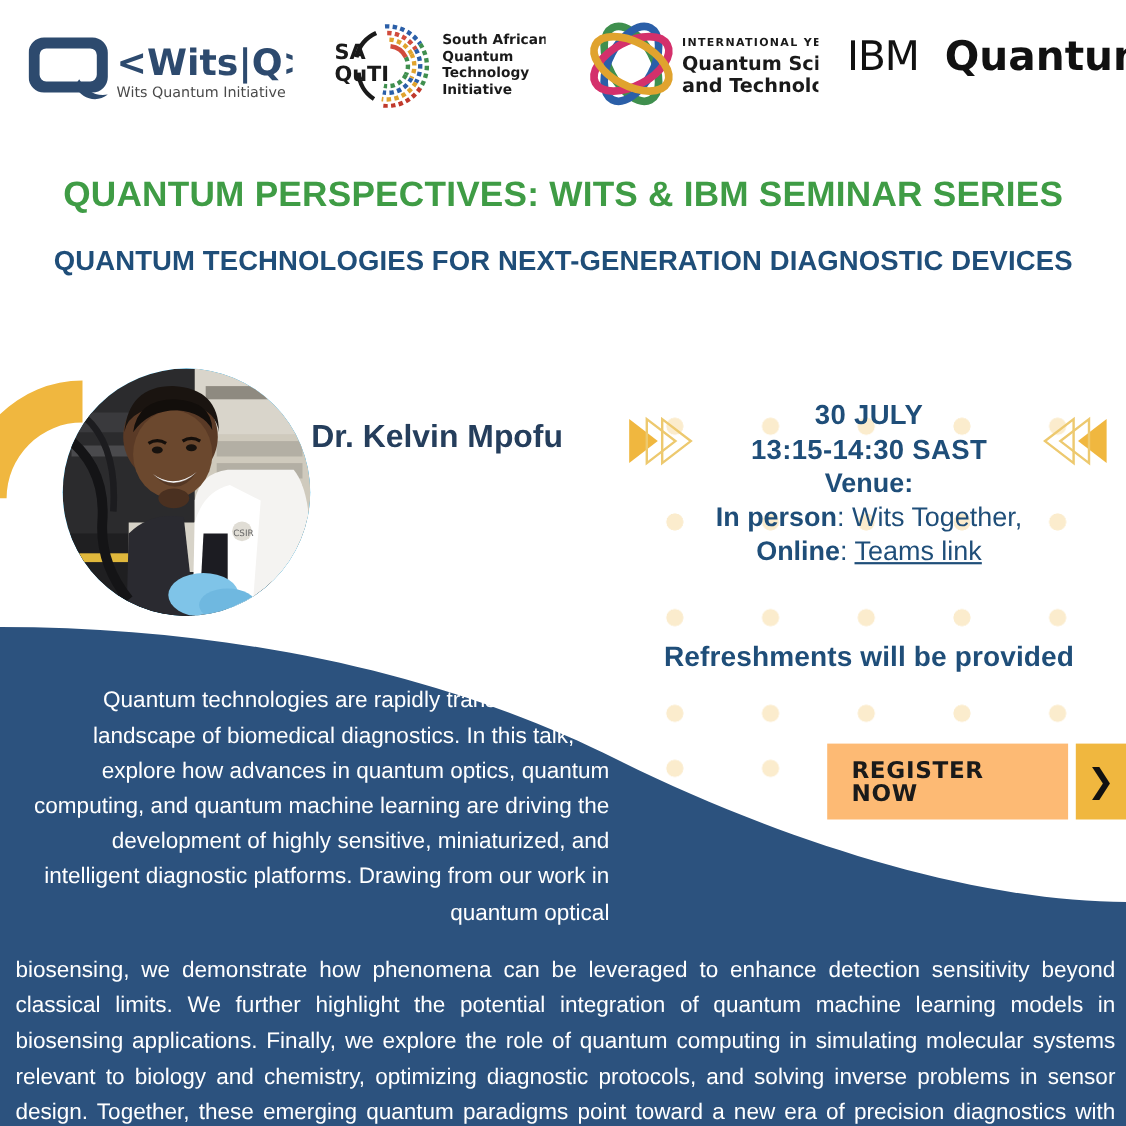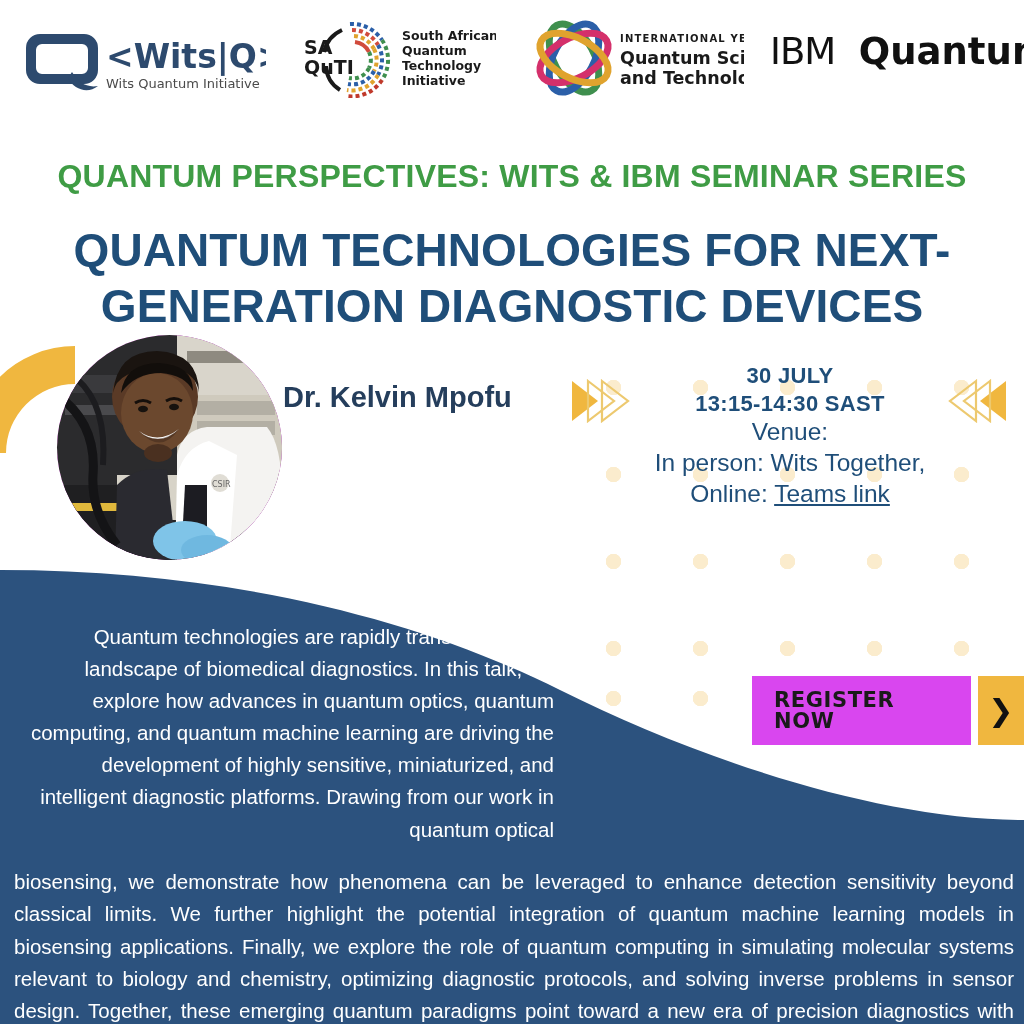--- a/index.html
+++ b/index.html
@@ -43,64 +43,64 @@
   .logo-ibm .ibm-q{font-weight:bold;}
 
   
   .series{
     position:absolute;left:0;top:158px;width:1024px;text-align:center;
     font-size:32px;font-weight:bold;color:#3f9c45;letter-spacing:0.2px;
     z-index:6;
   }
   .talk-title{
     position:absolute;left:20px;top:222px;width:984px;text-align:center;
-    font-size:46px;font-weight:bold;color:#1f4e79;line-height:1.22;
+    font-size:25px;font-weight:bold;color:#1f4e79;line-height:1.22;
     letter-spacing:0.1px;z-index:6;
   }
 
   
   .arc{position:absolute;left:-40px;top:338px;width:230px;height:230px;z-index:2;}
 
   
   .photo-wrap{
     position:absolute;left:57px;top:335px;width:225px;height:225px;border-radius:50%;
-    overflow:hidden;z-index:4;background:#a21caf;
+    overflow:hidden;z-index:4;background:#0ea5e9;
   }
   .photo-svg{display:block;width:225px;height:225px;}
 
   
   .speaker{
     position:absolute;left:283px;top:378px;width:270px;z-index:6;
     color:#2f4f6f;font-size:29px;line-height:1.33;
   }
   .speaker .nm{font-weight:bold;color:#253e5c;display:block;}
   .speaker .aff{display:block;color:#2f5070;}
 
   
   .details{
     position:absolute;left:570px;top:362px;width:440px;text-align:center;z-index:6;
     color:#1f4e79;font-size:24.5px;line-height:1.26;
   }
-  .details .big{font-weight:bold;font-size:22px;letter-spacing:0.3px;}
-  .details .lbl{font-weight:normal;}
+  .details .big{font-weight:bold;font-size:25px;letter-spacing:0.3px;}
+  .details .lbl{font-weight:bold;}
   .details .lnk{text-decoration:underline;text-align:right;}
 
   .arrows-left{position:absolute;left:570px;top:377px;width:64px;height:48px;z-index:5;}
   .arrows-right{position:absolute;left:944px;top:377px;width:64px;height:48px;z-index:5;}
 
   
   .refresh{
     position:absolute;left:560px;top:583px;width:460px;text-align:center;z-index:6;
     font-size:25.5px;font-weight:bold;color:#1f4e79;letter-spacing:0.1px;
   }
 
   
   .reg-wrap{position:absolute;left:752px;top:676px;z-index:6;display:flex;gap:7px;align-items:stretch;}
   .reg-btn{
-    background:#d946ef;color:#1a1a1a;font-weight:bold;font-size:21px;
+    background:#fdba74;color:#1a1a1a;font-weight:bold;font-size:21px;
     letter-spacing:0.6px;padding:14px 22px 13px 22px;line-height:1;
     display:flex;align-items:center;justify-content:center;
     font-family:"DejaVu Sans",sans-serif;
   }
   .reg-arrow{
     background:#f0b73f;width:50px;display:flex;align-items:center;justify-content:center;
     color:#111;font-size:30px;font-weight:bold;line-height:1;
   }
 
   
@@ -254,20 +254,21 @@
   </svg>
 
   <div class="details">
     <div class="big">30 JULY</div>
     <div class="big">13:15-14:30 SAST</div>
     <div class="lbl">Venue:</div>
     <div><span class="lbl">In person</span><span>: Wits Together,</span></div>
     <div><span class="lbl">Online</span><span>: </span><a class="lnk" href="#" style="color:#1f4e79;">Teams link</a></div>
   </div>
 
+  <div class="refresh">Refreshments will be provided</div>
 
   <div class="reg-wrap">
     <div class="reg-btn">REGISTER NOW</div>
     <div class="reg-arrow">❯</div>
   </div>
 
   <div class="abstract">
     <p class="abs-narrow">Quantum technologies are rapidly transforming the landscape of biomedical diagnostics. In this talk, we explore how advances in quantum optics, quantum computing, and quantum machine learning are driving the development of highly sensitive, miniaturized, and intelligent diagnostic platforms. Drawing from our work in quantum optical</p>
     <p class="abs-wide">biosensing, we demonstrate how phenomena can be leveraged to enhance detection sensitivity beyond classical limits. We further highlight the potential integration of quantum machine learning models in biosensing applications. Finally, we explore the role of quantum computing in simulating molecular systems relevant to biology and chemistry, optimizing diagnostic protocols, and solving inverse problems in sensor design. Together, these emerging quantum paradigms point toward a new era of precision diagnostics with broad implications for global health, environmental monitoring, and personalized medicine.</p>
   </div>

